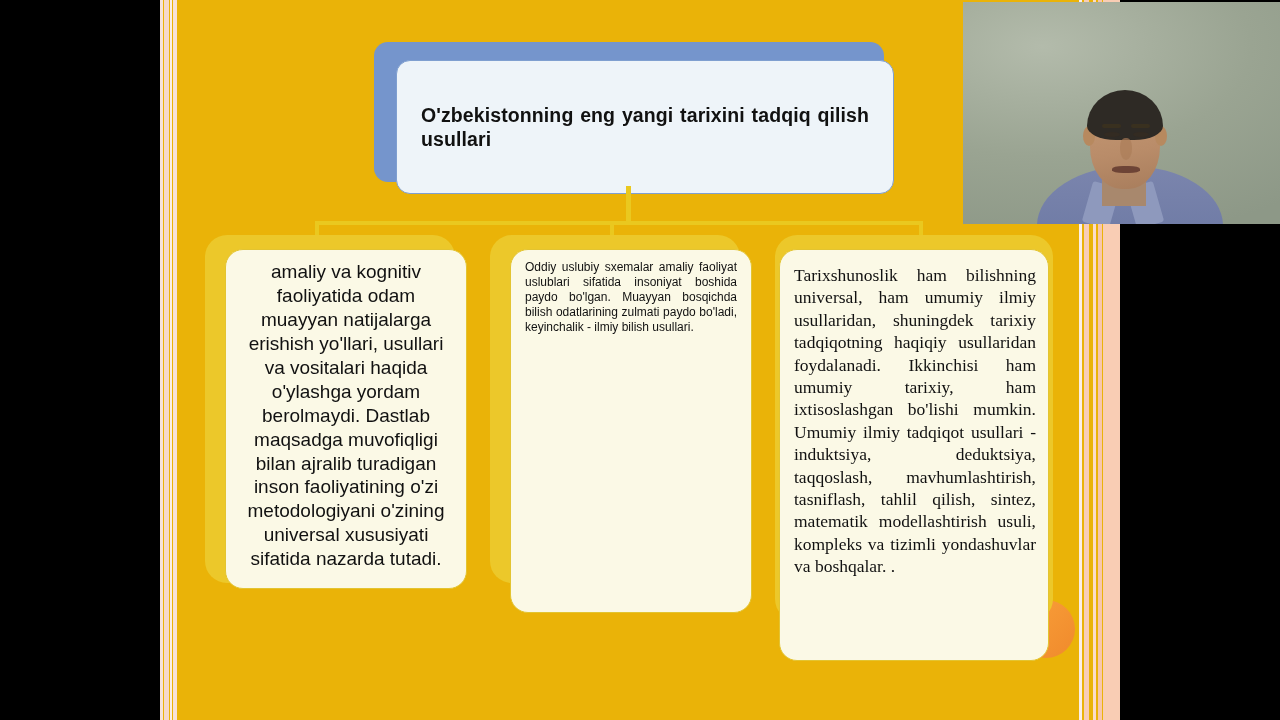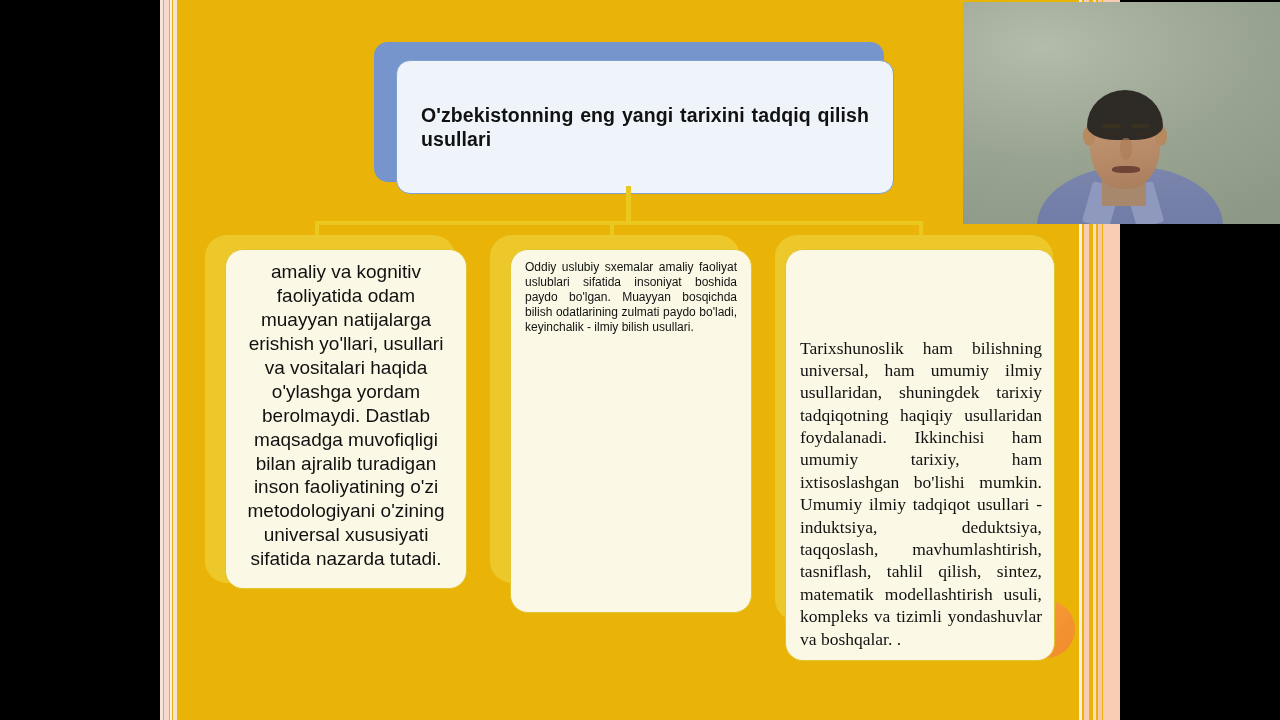--- a/index.html
+++ b/index.html
@@ -113,21 +113,21 @@
   #box2 { left:330px; top:235px; width:250px; height:348px; }
   #box2 .box-front { height:364px; top:14px; left:20px; width:242px; }
   #box2 .box-text {
     font-size:12px; text-align:justify; text-align-last:left;
     font-family:"Liberation Sans", sans-serif;
   }
 
   
   #box3 { left:615px; top:235px; width:278px; height:398px; }
   #box3 .box-back { height:386px; }
-  #box3 .box-front { height:412px; top:14px; left:10px; width:270px; align-items:flex-end; }
+  #box3 .box-front { height:412px; top:14px; left:4px; width:270px; align-items:flex-start; }
   #box3 .box-text {
     font-size:17.5px;
     text-align:justify; text-align-last:left;
     font-family:"Liberation Serif", serif;
     line-height:1.28;
     padding:14px 12px 10px 14px;
   }
 
   
   #webcam {

